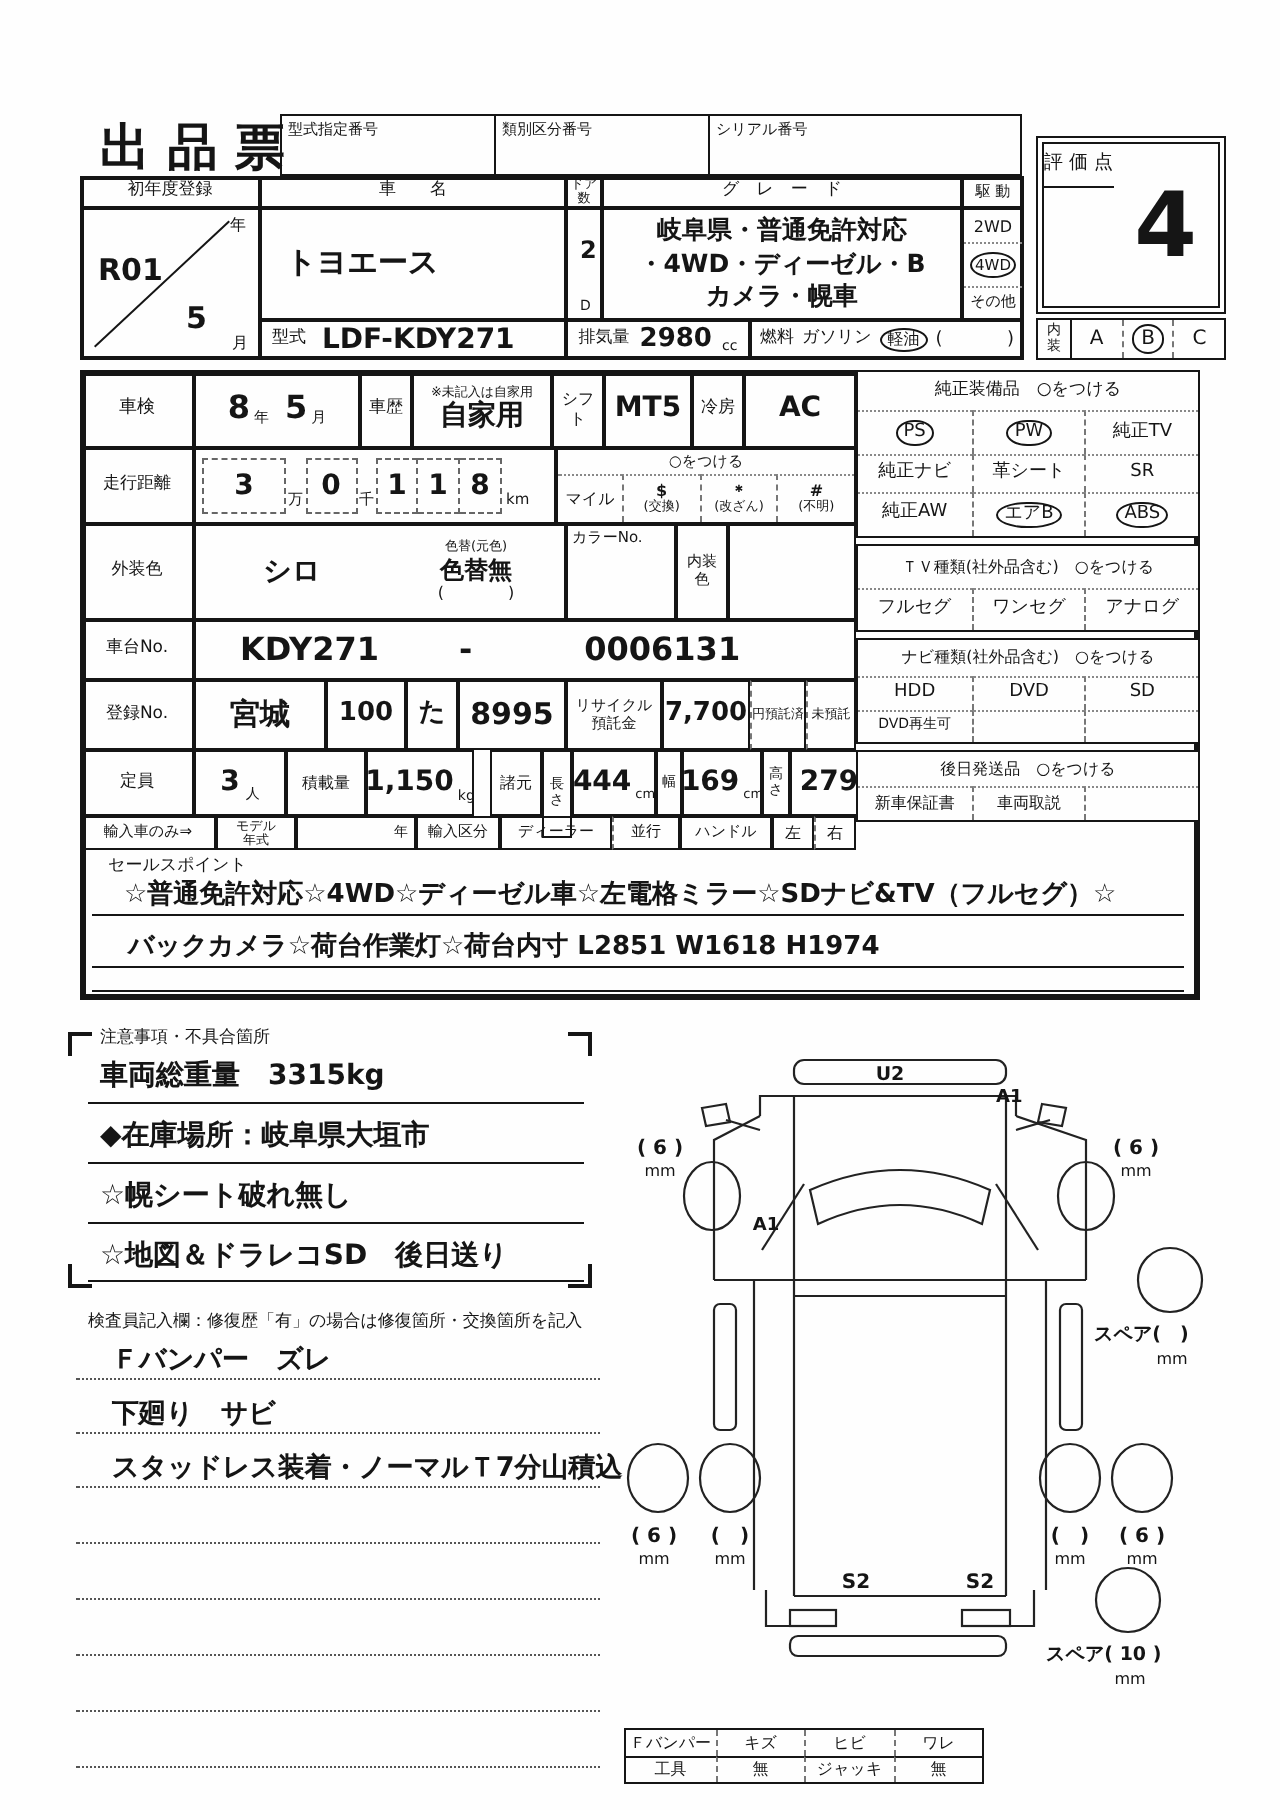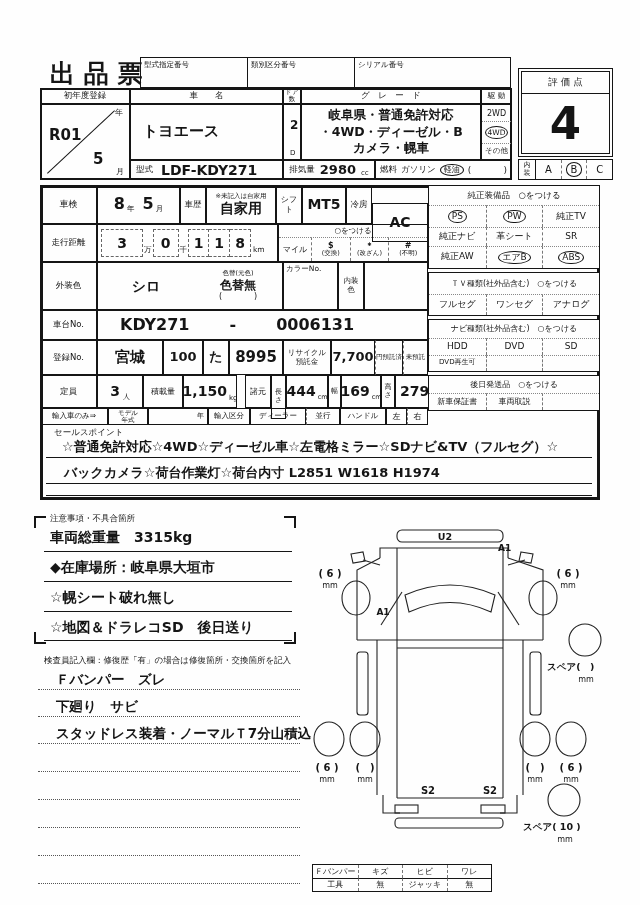--- a/index.html
+++ b/index.html
@@ -27,21 +27,21 @@
 <body>
 
 <div id="page">
 
   <div class="t" style="left:50px;top:57px;font-size:25px;font-weight:bold">出 品 票</div>
   <div class="hb" style="left:140px;top:57px;width:108px"><span>型式指定番号</span></div>
   <div class="hb" style="left:247px;top:57px;width:108px"><span>類別区分番号</span></div>
   <div class="hb" style="left:354px;top:57px;width:157px"><span>シリアル番号</span></div>
 
   <div class="a" style="left:518px;top:68px;width:95px;height:89px;border:1.6px solid #151515;padding:2px">
-    <div style="border:1px solid #151515;height:100%;display:flex;flex-direction:column">
+    <div style="border:1px solid #151515;height:100%;display:flex;flex-direction:row">
       <div class="ct" style="height:22px;border-bottom:1px solid #151515;font-size:9.5px">評 価 点</div>
       <div class="ct v" style="flex:1;font-size:45px">4</div>
     </div>
   </div>
   <div class="a" style="left:518px;top:159px;width:95px;height:21px;border:1.4px solid #151515;display:flex">
     <div class="ct" style="width:17px;font-size:7px;line-height:1.05;border-right:1px solid #151515;padding:0 2px">内装</div>
     <div class="ct" style="flex:1;font-size:10px">A</div>
     <div class="ct dl" style="flex:1;font-size:10px">
         <span class="circ" style="padding:0 4px">B</span>
       </div>
@@ -103,21 +103,21 @@
     <span style="font-size:7.5px;margin-top:10px">月</span>
   </div>
   <div class="c" style="left:180px;top:185px;width:26px;height:39px;font-size:8.5px">車歴</div>
   <div class="c" style="left:206px;top:185px;width:70px;height:39px;flex-direction:column;padding:1px">
     <span style="font-size:6.5px">※未記入は自家用</span>
     <span class="v" style="font-size:14px">自家用</span>
   </div>
   <div class="c" style="left:276px;top:185px;width:26px;height:39px;font-size:8px">シフト</div>
   <div class="c v" style="left:302px;top:185px;width:44px;height:39px;font-size:14px">MT5</div>
   <div class="c" style="left:346px;top:185px;width:26px;height:39px;font-size:8.5px">冷房</div>
-  <div class="c v" style="left:372px;top:203px;width:56px;height:39px;font-size:14px">AC</div>
+  <div class="c v" style="left:372px;top:185px;width:56px;height:39px;font-size:14px">AC</div>
 
   <div class="c" style="left:40px;top:224px;width:57px;height:38px;font-size:8.5px">走行距離</div>
   <div class="c" style="left:97px;top:224px;width:181px;height:38px;justify-content:flex-start;padding:0 3px">
     <span class="dbox" style="width:42px">3</span>
     <span style="font-size:7.5px;align-self:flex-end;margin:0 1px 6px 1px">万</span>
     <span class="dbox" style="width:26px">0</span>
     <span style="font-size:7.5px;align-self:flex-end;margin:0 1px 6px 1px">千</span>
     <span class="dbox" style="width:21px">1</span>
     <span class="dbox" style="width:21px;border-left:none">1</span>
     <span class="dbox" style="width:21px;border-left:none">8</span>
@@ -152,21 +152,21 @@
     </div>
   </div>
   <div class="c" style="left:283px;top:262px;width:55px;height:48px;align-items:flex-start;justify-content:flex-start;padding:2px;font-size:7.5px">カラーNo.</div>
   <div class="c" style="left:338px;top:262px;width:26px;height:48px;font-size:7.5px;padding:0 4px">内装色</div>
   <div class="c" style="left:364px;top:262px;width:64px;height:48px"></div>
 
   <div class="c" style="left:40px;top:310px;width:57px;height:30px;font-size:8.5px">車台No.</div>
   <div class="c v" style="left:97px;top:310px;width:331px;height:30px;justify-content:flex-start;font-size:16px">
     <span style="margin-left:22px">KDY271</span>
     <span style="margin-left:40px">-</span>
-    <span style="margin-left:40px">0006131</span>
+    <span style="margin-left:56px">0006131</span>
   </div>
 
   <div class="c" style="left:40px;top:340px;width:57px;height:35px;font-size:8.5px">登録No.</div>
   <div class="c v" style="left:97px;top:340px;width:66px;height:35px;font-size:15px">宮城</div>
   <div class="c v" style="left:163px;top:340px;width:40px;height:35px;font-size:13px">100</div>
   <div class="c v" style="left:203px;top:340px;width:26px;height:35px;font-size:13px">た</div>
   <div class="c v" style="left:229px;top:340px;width:54px;height:35px;font-size:15px">8995</div>
   <div class="c" style="left:283px;top:340px;width:48px;height:35px;font-size:7.5px;padding:0 3px">リサイクル預託金</div>
   <div class="c v" style="left:331px;top:340px;width:44px;height:35px;font-size:13px">7,700</div>
   <div class="c" style="left:375px;top:340px;width:28px;height:35px;font-size:6.5px;border-left:1px dashed #777">円預託済</div>

